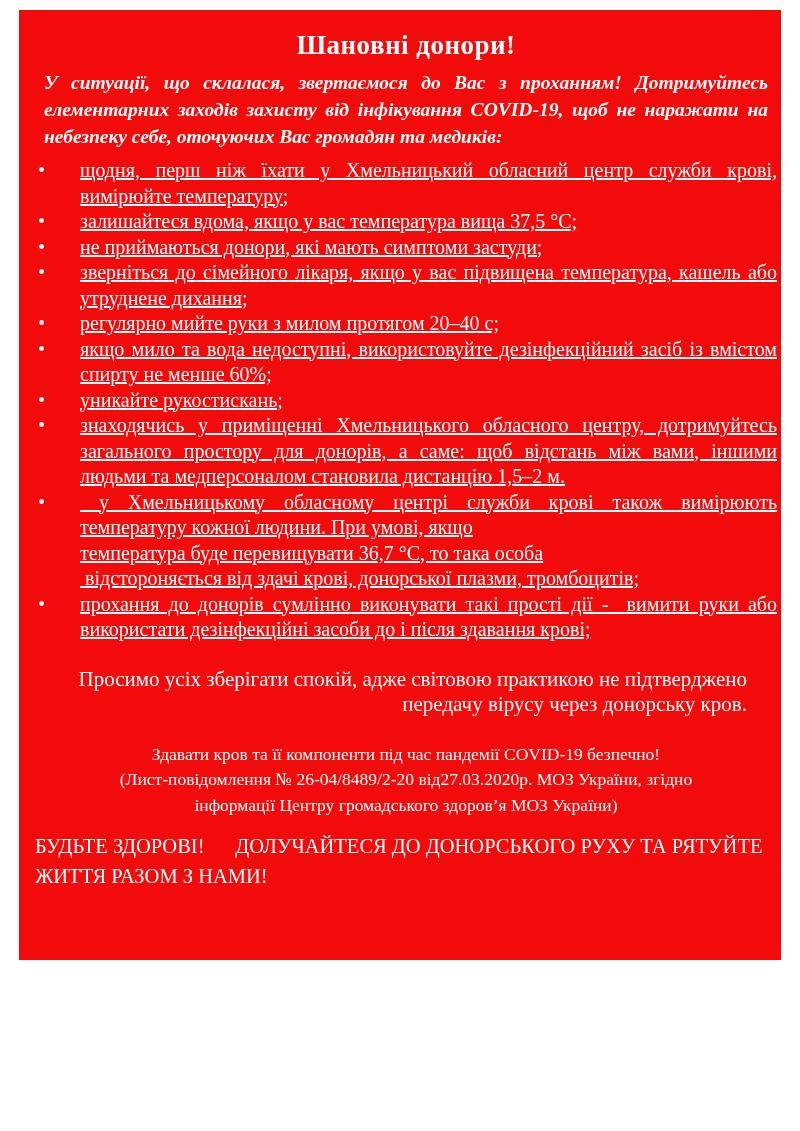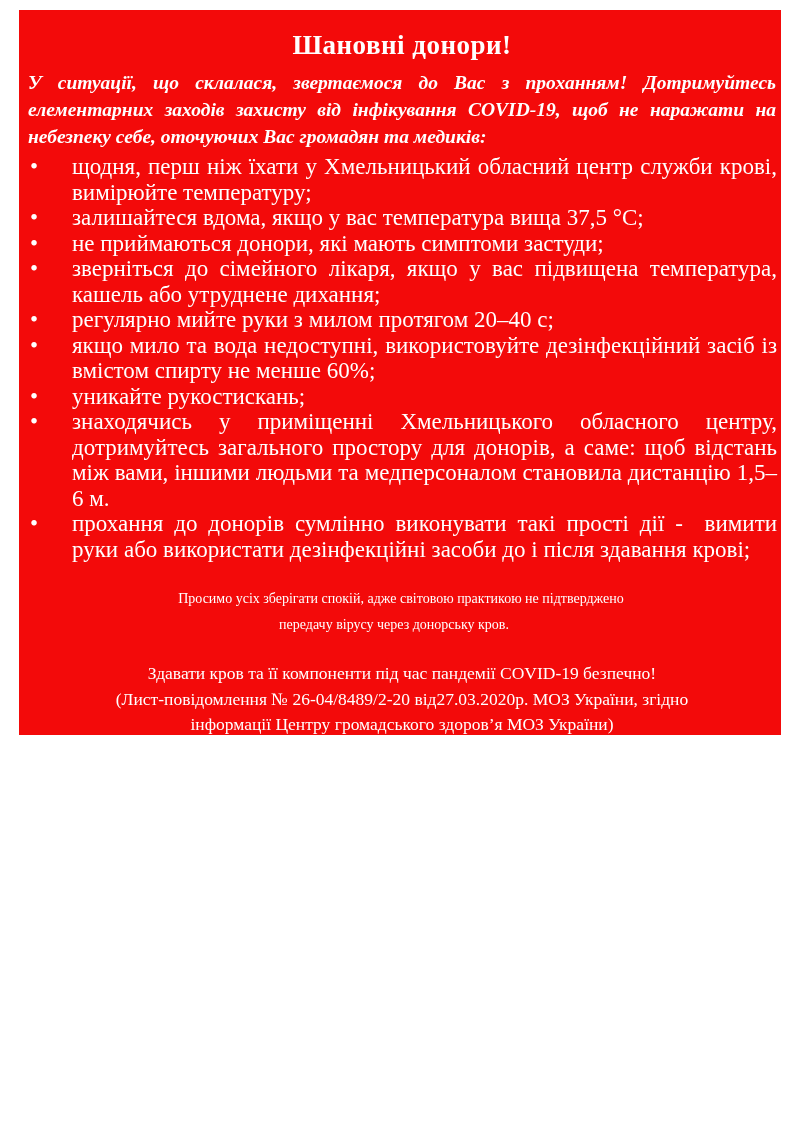--- a/index.html
+++ b/index.html
@@ -12,69 +12,70 @@
     width: 800px;
     height: 1131px;
     position: relative;
     font-family: "Liberation Serif", "DejaVu Serif", serif;
   }
   .poster {
     position: absolute;
     left: 19px;
     top: 10px;
     width: 762px;
-    height: 725px;
+    height: 950px;
     box-sizing: border-box;
     background: #f30a0a;
     color: #ffffff;
-    padding: 8px 4px 0 8px;
+    padding: 8px 4px 0 16px;
     overflow: hidden;
   }
   .title {
     margin: 12px 0 8px 0;
     font-size: 27px;
     font-weight: bold;
     text-align: center;
     letter-spacing: 0.5px;
   }
   .intro {
-    margin: 0;
+    margin: 8px;
     padding: 0 1px;
     font-size: 19.5px;
     line-height: 27px;
     font-weight: bold;
     font-style: italic;
     text-align: justify;
   }
   .bullets {
     margin: 4px 0 0 0;
     padding: 0;
     list-style: none;
-    font-size: 23px;
+    font-size: 20px;
     line-height: 25.5px;
+    text-decoration: underline;
   }
   .bullets li {
     position: relative;
     padding-left: 45px;
     text-align: justify;
     white-space: pre-line;
   }
   .bullets li::before {
     content: "\2022";
     position: absolute;
     left: 3px;
     top: 0;
   }
   .calm-note {
     margin: 24px 0 0 0;
     padding: 0 30px 0 14px;
     text-indent: 14px;
-    font-size: 14px;
+    font-size: 21px;
     line-height: 25.5px;
-    text-align: center;
+    text-align: right;
     white-space: pre-line;
   }
   .safety-note {
     margin: 24px 0 0 0;
     font-size: 17.5px;
     line-height: 25.5px;
     text-align: center;
     white-space: pre-line;
   }
   .footer-call {
@@ -94,21 +95,24 @@
   <p class="intro">У ситуації, що склалася, звертаємося до Вас з проханням! Дотримуйтесь елементарних заходів захисту від інфікування COVID-19, щоб не наражати на небезпеку себе, оточуючих Вас громадян та медиків:</p>
 
   <ul class="bullets" id="bullet-list">
       <li>щодня, перш ніж їхати у Хмельницький обласний центр служби крові, вимірюйте температуру;</li>
       <li>залишайтеся вдома, якщо у вас температура вища 37,5 °С;</li>
       <li>не приймаються донори, які мають симптоми застуди;</li>
       <li>зверніться до сімейного лікаря, якщо у вас підвищена температура, кашель або утруднене дихання;</li>
       <li>регулярно мийте руки з милом протягом 20–40 с;</li>
       <li>якщо мило та вода недоступні, використовуйте дезінфекційний засіб із вмістом спирту не менше 60%;</li>
       <li>уникайте рукостискань;</li>
-      <li>знаходячись у приміщенні Хмельницького обласного центру, дотримуйтесь загального простору для донорів, а саме: щоб відстань між вами, іншими людьми та медперсоналом становила дистанцію 1,5–6 м.</li>
+      <li>знаходячись у приміщенні Хмельницького обласного центру, дотримуйтесь загального простору для донорів, а саме: щоб відстань між вами, іншими людьми та медперсоналом становила дистанцію 1,5–2 м.</li>
+      <li>&nbsp;у Хмельницькому обласному центрі служби крові також вимірюють температуру кожної людини. При умові, якщо
+температура буде перевищувати 36,7 °С, то така особа
+&nbsp;відстороняється від здачі крові, донорської плазми, тромбоцитів;</li>
       <li>прохання до донорів сумлінно виконувати такі прості дії -&nbsp; вимити руки або використати дезінфекційні засоби до і після здавання крові;</li>
     </ul>
 
   <p class="calm-note">Просимо усіх зберігати спокій, адже світовою практикою не підтверджено
 передачу вірусу через донорську кров.</p>
 
   <p class="safety-note">Здавати кров та її компоненти під час пандемії COVID-19 безпечно!
 (Лист-повідомлення № 26-04/8489/2-20 від27.03.2020р. МОЗ України, згідно
 інформації Центру громадського здоров’я МОЗ України)</p>
 

